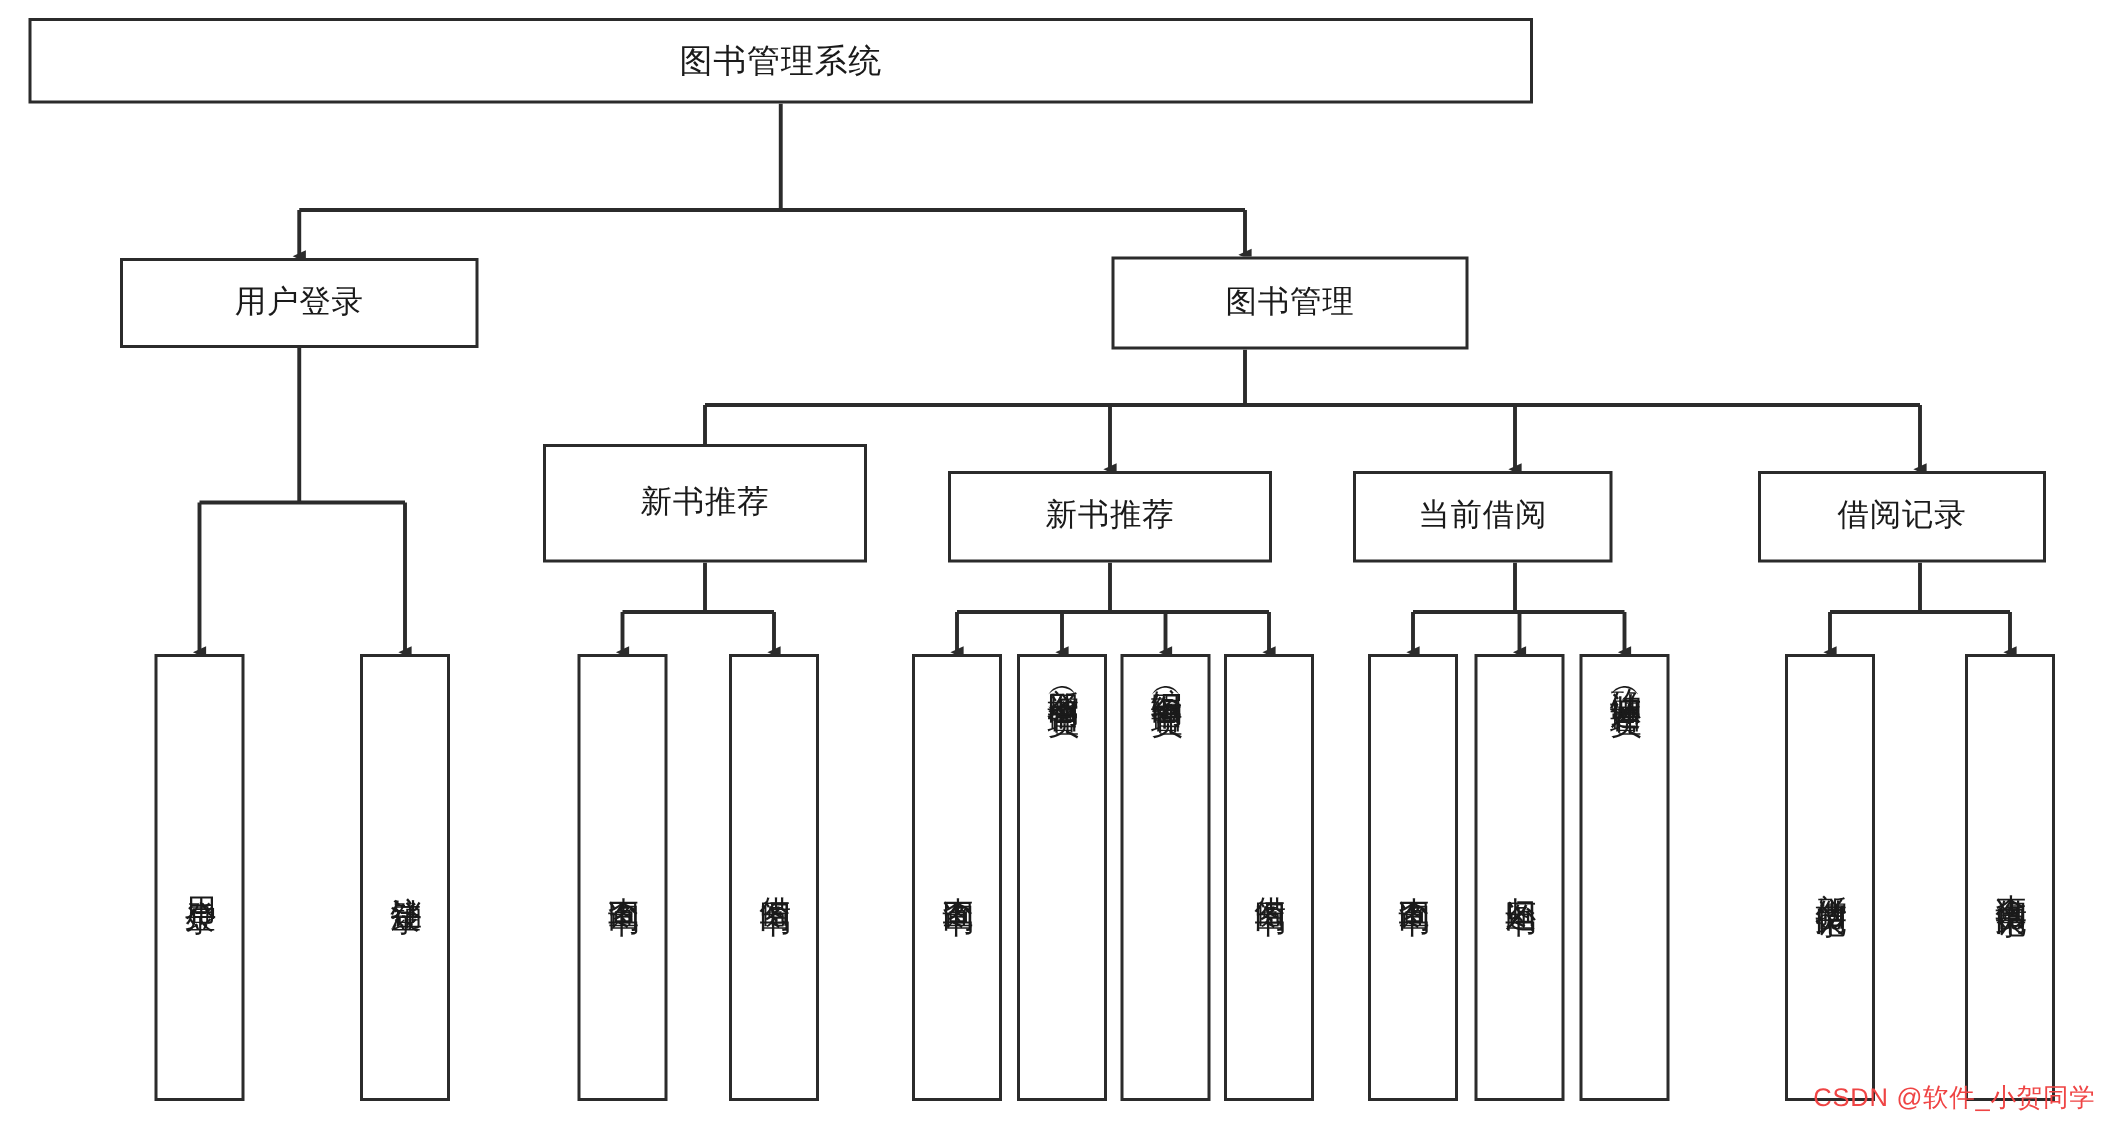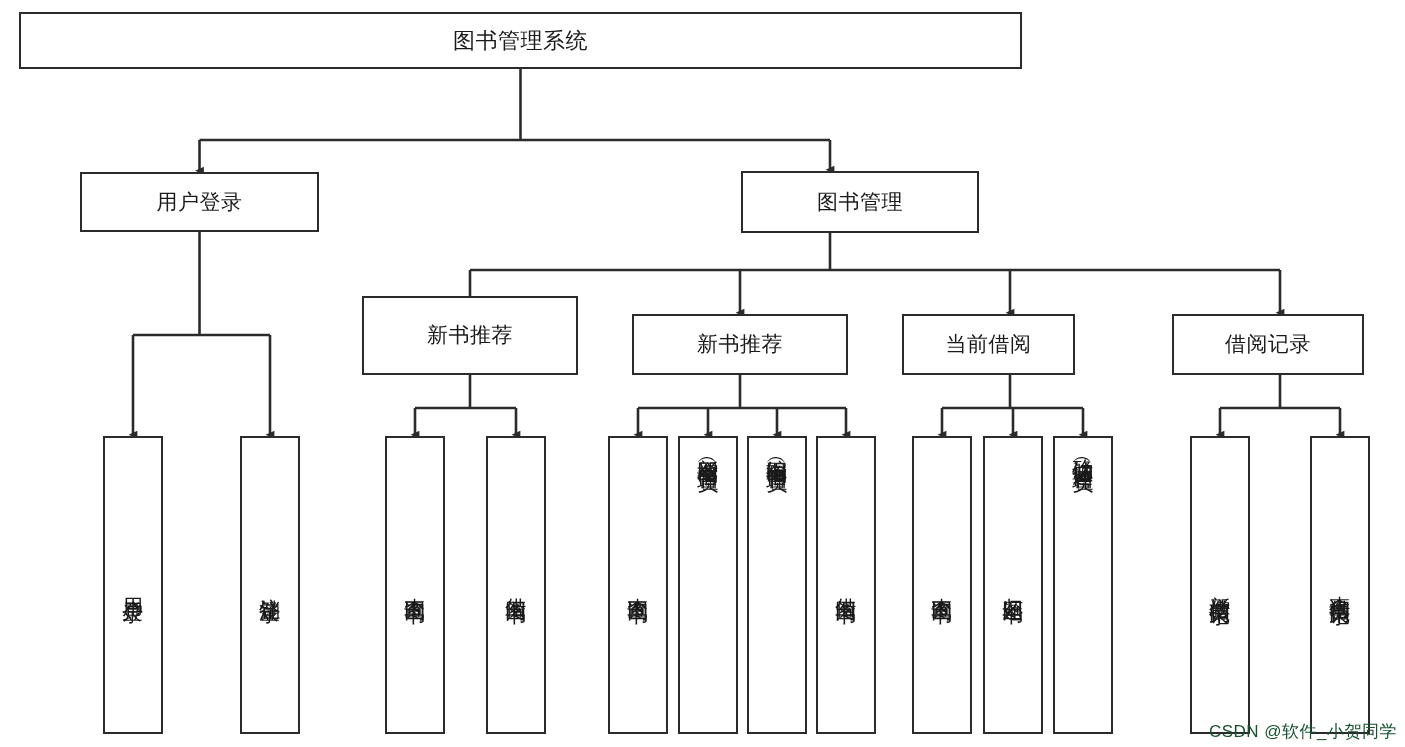--- a/index.html
+++ b/index.html
@@ -63,21 +63,21 @@
     align-items: flex-start;
   }
   .leaf.align-top .node-label {
     margin-top: 4px;
   }
   #watermark {
     position: absolute;
     right: 8px;
     bottom: 4px;
     font-size: 17px;
-    color: #14532d;
+    color: #ef4444;
     letter-spacing: 0.5px;
     white-space: nowrap;
     user-select: none;
   }
 </style>
 </head>
 <body>
 
 <div id="diagram-root">
 

